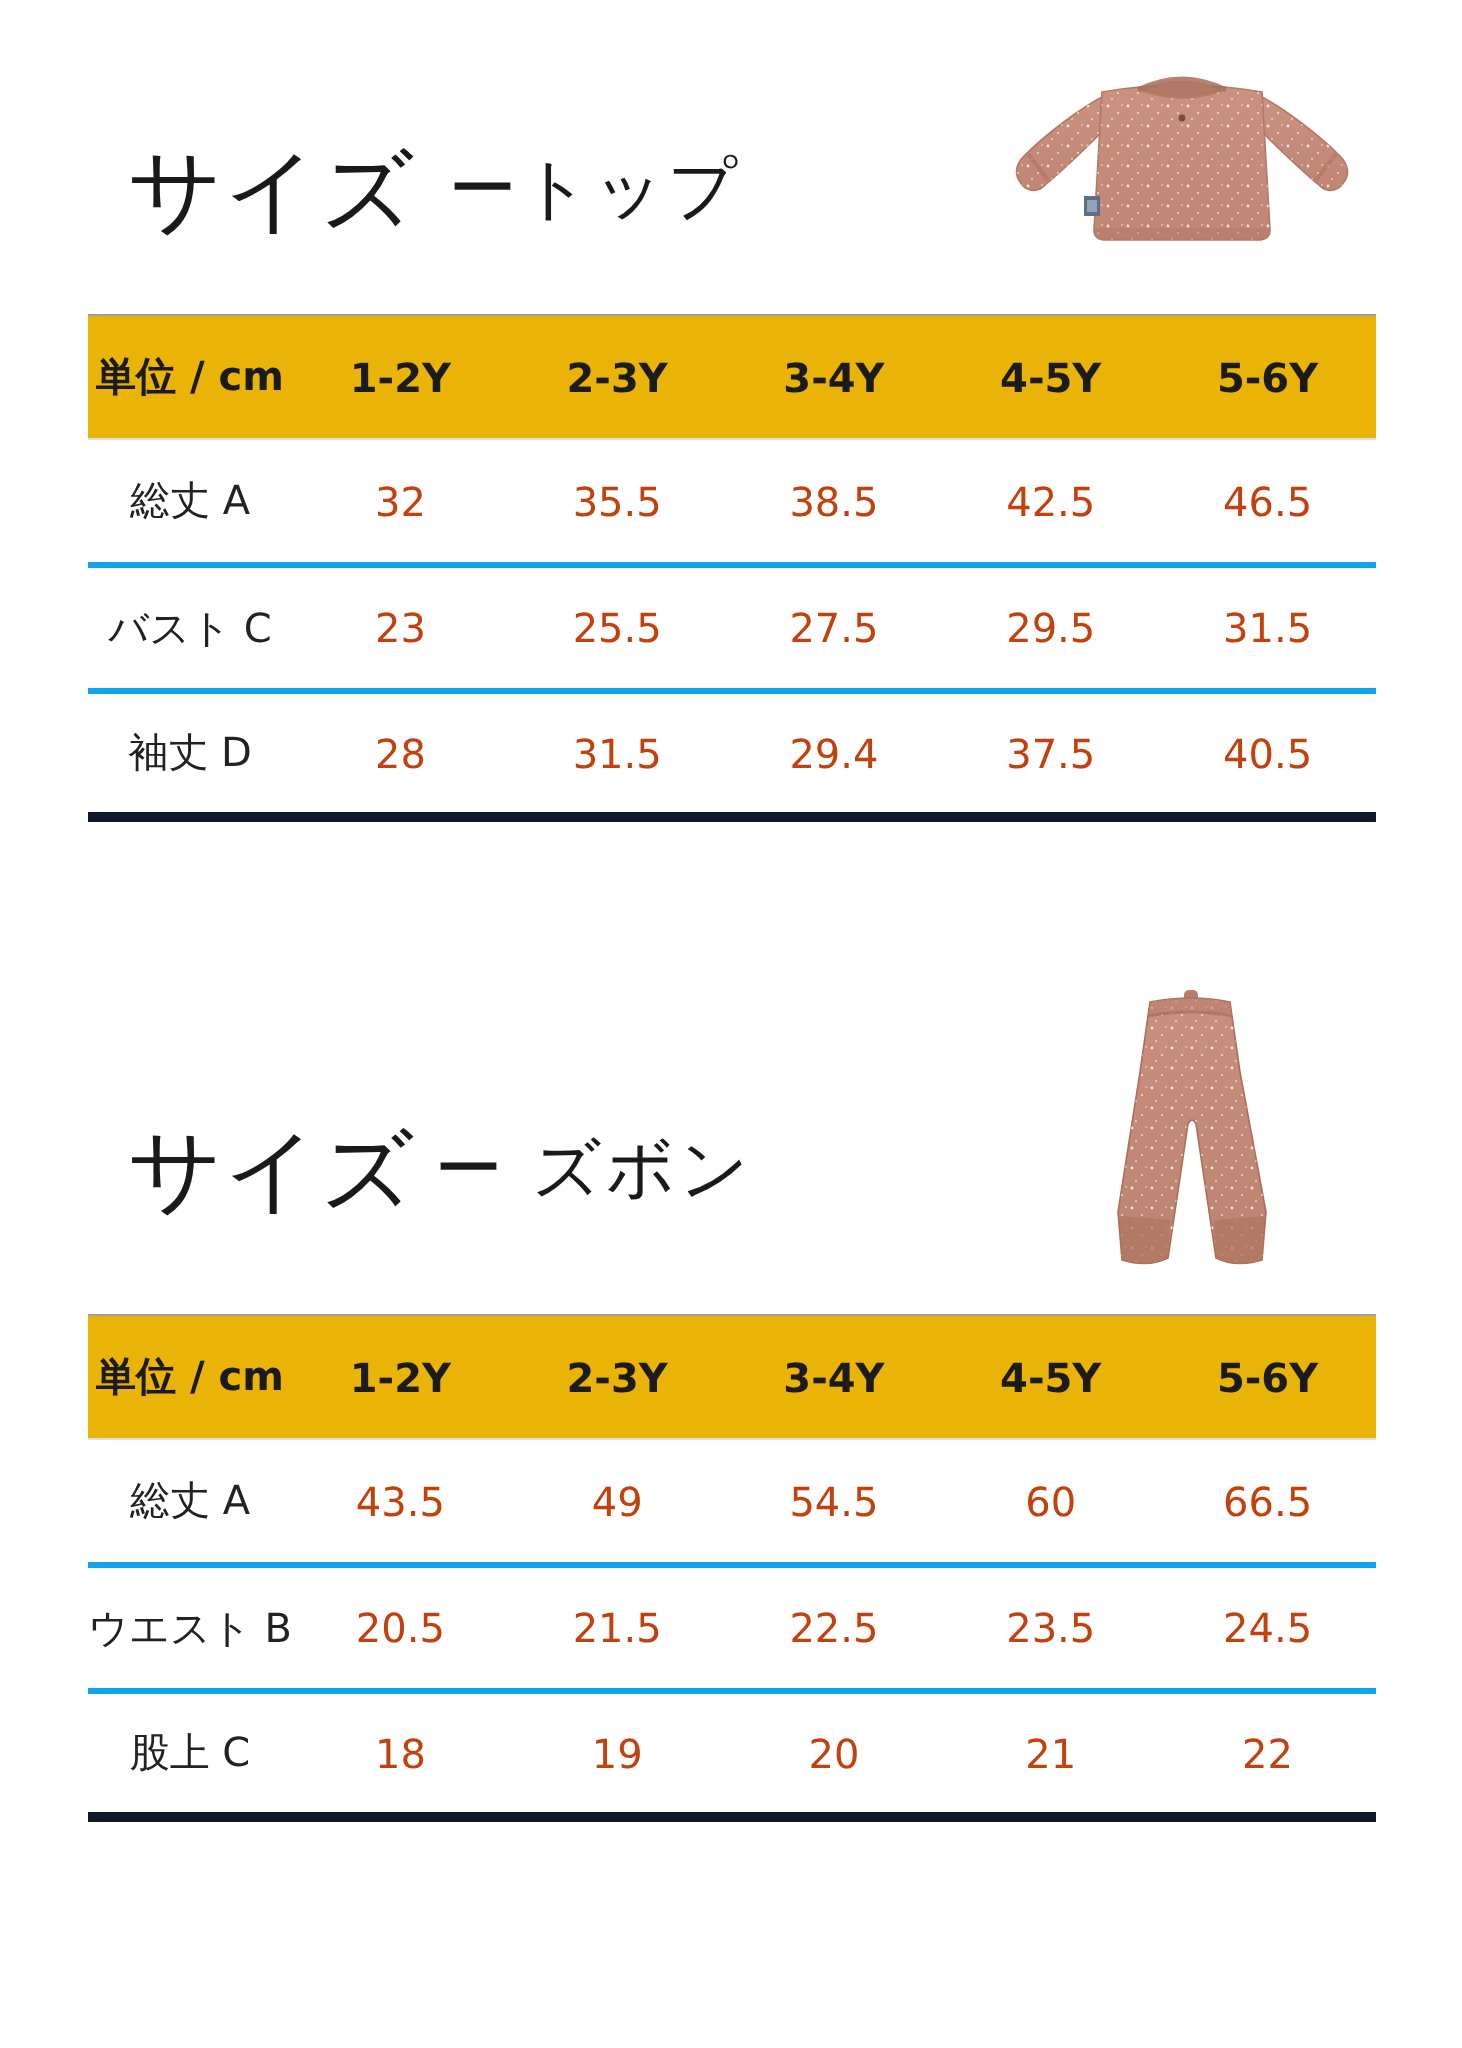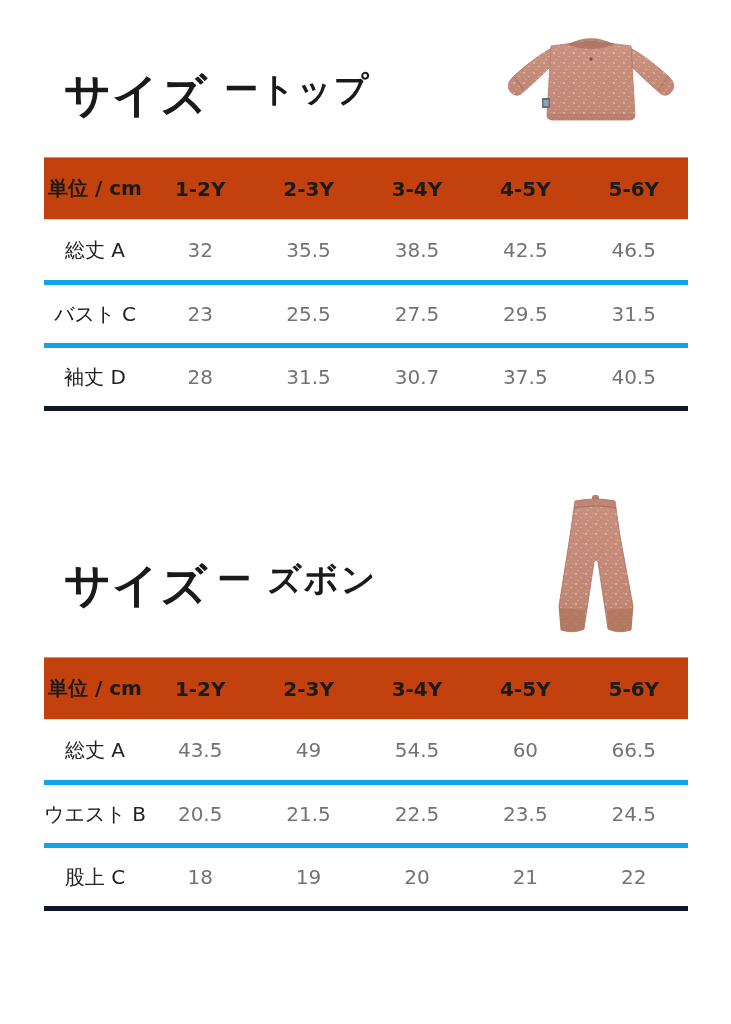--- a/index.html
+++ b/index.html
@@ -2,49 +2,49 @@
 <html><head>
 <meta charset="utf-8">
 <style>
   html,body{margin:0;padding:0;}
   body{
     width:731px;height:1024px;position:relative;background:#ffffff;
     font-family:"DejaVu Sans","Liberation Sans",sans-serif;
     overflow:hidden;
   }
   .section-title{
-    position:absolute;left:64px;display:flex;align-items:flex-start;
-    color:#1a1a1a;font-weight:700;line-height:1;white-space:nowrap;
+    position:absolute;left:64px;display:flex;align-items:center;
+    color:#1a1a1a;font-weight:400;line-height:1;white-space:nowrap;
   }
   #title-top{top:72px;}
   #title-bottom{top:562px;}
   .t-main{font-size:46px;letter-spacing:1px;}
   .t-suffix{font-size:34px;margin-left:16px;letter-spacing:2px;}
   #title-bottom .t-suffix{margin-left:9px;}
 
   table.size-table{
     position:absolute;left:44px;width:644px;
     border-collapse:collapse;table-layout:fixed;
     border-top:1px solid #9e9e9e;
   }
   #table-top{top:157px;}
   #table-bottom{top:657px;}
-  .size-table thead tr{background:#c2410c;height:62px;}
+  .size-table thead tr{background:#eab308;height:62px;}
   .size-table thead tr{border-bottom:1px solid #e0e0e0;}
-  .size-table tbody tr{height:63px;border-bottom:5px solid #0ea5e9;}
+  .size-table tbody tr{height:63px;border-bottom:3px solid #0ea5e9;}
   .size-table tbody tr:last-child{border-bottom:5px solid #0f172a;}
   .size-table th{
     font-size:20px;font-weight:600;color:#1b1b1b;
     text-align:center;vertical-align:middle;padding:0;
   }
   .size-table td{
     font-size:20px;text-align:center;vertical-align:middle;padding:0;
   }
   .size-table td.lbl{color:#222222;font-weight:400;}
-  .size-table td.val{color:#737373;font-weight:400;}
+  .size-table td.val{color:#c2410c;font-weight:400;}
 
   .garment{position:absolute;}
   #shirt-art{left:502px;top:31px;width:178px;height:94px;}
   #pants-art{left:554px;top:492px;width:84px;height:146px;}
 </style>
 </head>
 <body>
 
 <div class="section-title" id="title-top">
   <span class="t-main">サイズ</span>
@@ -127,21 +127,21 @@
       <td class="val">23</td>
       <td class="val">25.5</td>
       <td class="val">27.5</td>
       <td class="val">29.5</td>
       <td class="val">31.5</td>
     </tr>
     <tr>
       <td class="lbl">袖丈 D</td>
       <td class="val">28</td>
       <td class="val">31.5</td>
-      <td class="val">30.7</td>
+      <td class="val">29.4</td>
       <td class="val">37.5</td>
       <td class="val">40.5</td>
     </tr>
   </tbody>
 </table>
 
 <div class="section-title" id="title-bottom">
   <span class="t-main">サイズ</span>
   <span class="t-suffix">ー ズボン</span>
 </div>

